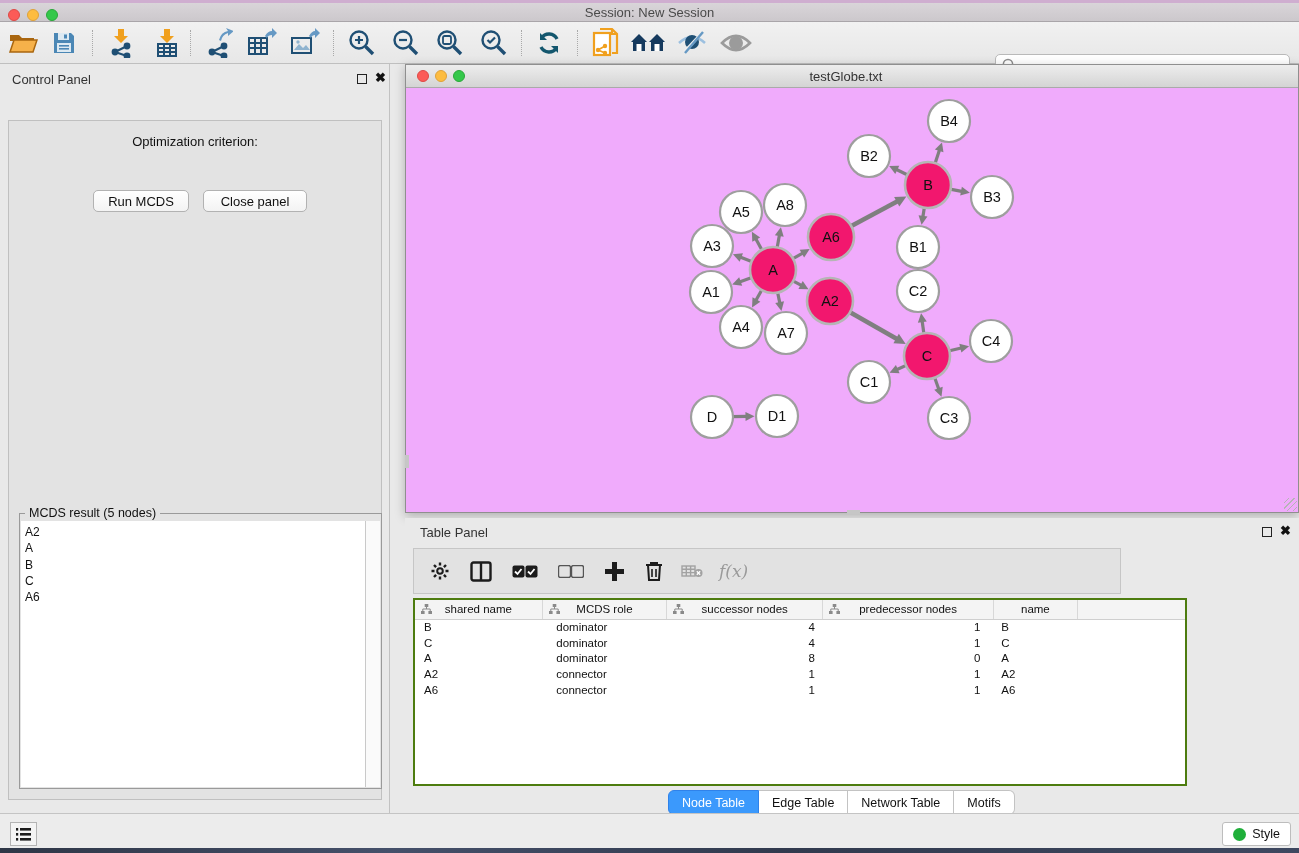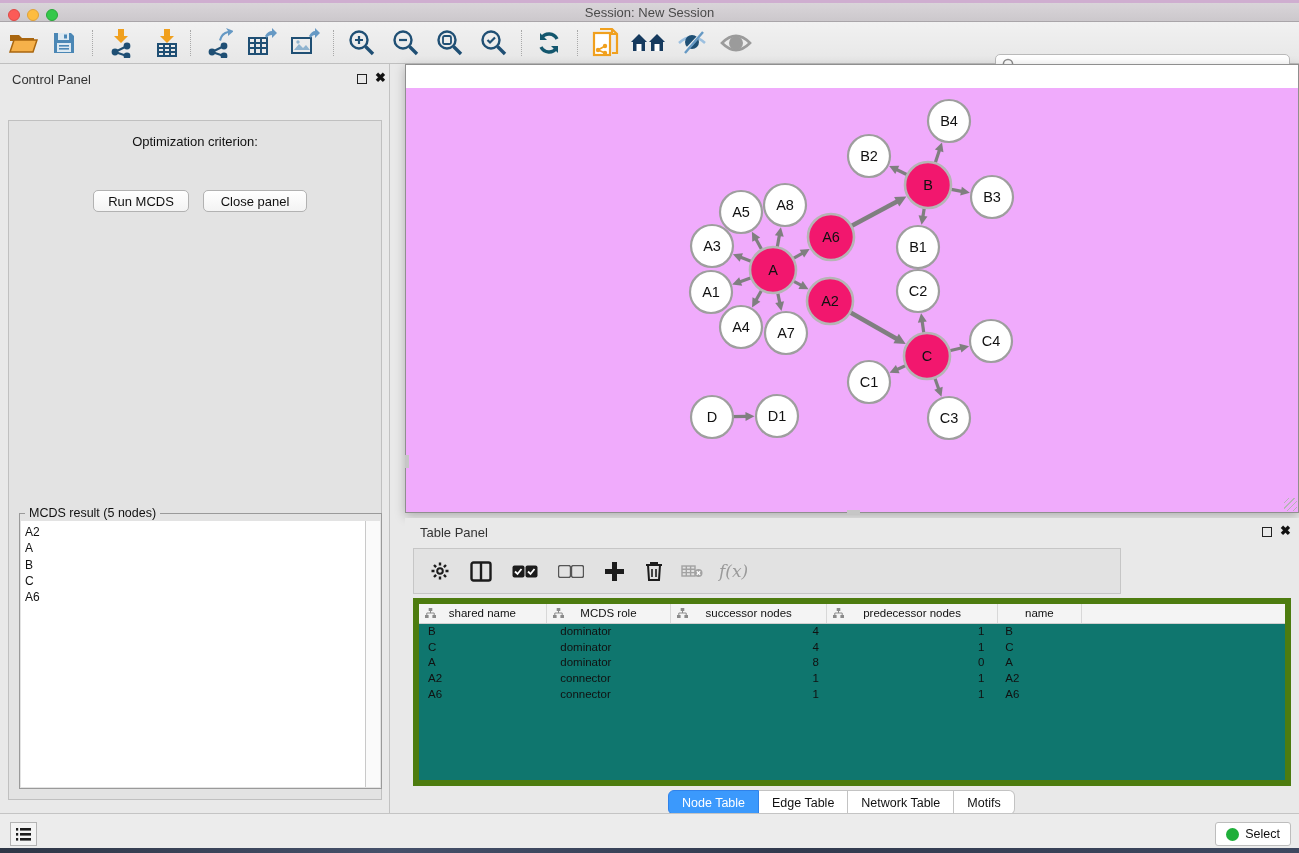--- a/index.html
+++ b/index.html
@@ -70,21 +70,21 @@
   .scroll-hint-v { position:absolute; left:-1px; top:367px; width:4px; height:13px; background:#c6c6c6; }
   .scroll-hint-h { position:absolute; left:441px; bottom:-2px; width:13px; height:4px; background:#c6c6c6; }
 
   
   .table-panel { position:absolute; left:405px; top:518px; width:894px; height:295px; background:#e9e9e9; }
   .tp-toolbar { position:absolute; left:8px; top:30px; width:708px; height:46px; background:#e2e2e2; border:1px solid #c6c6c6;
     display:flex; align-items:center; }
   .tp-ico { display:flex; align-items:center; justify-content:center; cursor:default; }
   .fx-label { font-family:"DejaVu Serif", serif; font-style:italic; font-size:17px; color:#9a9a9a; }
 
-  .data-table { position:absolute; left:8px; top:80px; width:878px; height:188px; background:#0f766e; border:6px solid #4d7c0f; overflow:hidden; }
+  .data-table { position:absolute; left:8px; top:80px; width:774px; height:188px; background:#ffffff; border:2px solid #4d7c0f; overflow:hidden; }
   table.grid { border-collapse:collapse; table-layout:fixed; width:878px; }
   table.grid th { height:19px; background:#f4f4f4; border-bottom:1px solid #cfcfcf; border-right:1px solid #d8d8d8;
     font-size:11.5px; font-weight:normal; color:#111; position:relative; text-align:center; }
   table.grid th.no-border { border-right:none; }
   table.grid th .tree-ico { position:absolute; left:6px; top:4px; }
   table.grid td { height:15.7px; font-size:11.5px; color:#111; white-space:nowrap; overflow:hidden; }
   td.al { text-align:left; } td.ar { text-align:right; }
 
   .tp-tabs { position:absolute; left:263px; top:272px; height:22px; display:flex; }
   .tp-tab { height:25px; padding:0 13px; display:flex; align-items:center; font-size:12.5px; color:#111;
@@ -285,20 +285,26 @@
             <div class="result-item">B</div>
             <div class="result-item">C</div>
             <div class="result-item">A6</div>
           </div>
         <div class="result-scroll"></div>
       </div>
     </div>
   </div>
 
   <div class="net-window">
+    <div class="net-titlebar">
+      <span class="tl red" style="left:11px; top:5px;"></span>
+      <span class="tl yellow" style="left:29px; top:5px;"></span>
+      <span class="tl green" style="left:47px; top:5px;"></span>
+      <span class="title" style="text-align:center;">testGlobe.txt</span>
+    </div>
     <div class="net-canvas">
       <svg id="graph-svg" width="892" height="424" viewBox="0 0 892 424">
           <line x1="347.4581150143549" y1="174.31138951384457" x2="333.45169557507285" y2="168.80066711150405" stroke="#7f7f7f" stroke-width="3.2"></line>
           <polygon points="326.93773391319115,166.23779694945225 336.96038686835806,165.3453689465949 333.6652680885772,173.72046251187137" fill="#7f7f7f"></polygon>
           <line x1="356.855375798862" y1="163.61286863543734" x2="349.25078161588436" y2="149.82954167879043" stroke="#7f7f7f" stroke-width="3.2"></line>
           <polygon points="345.86924021550504,143.70049789060286 354.1570358798276,149.40684900374302 346.2768367235865,153.75454508994503" fill="#7f7f7f"></polygon>
           <line x1="370.8124970685782" y1="161.34897421186824" x2="373.6443493560449" y2="146.00977432142318" stroke="#7f7f7f" stroke-width="3.2"></line>
           <polygon points="374.91518171223765,139.12609905871258 377.70647420887525,148.7935023397501 368.8560345853902,147.15957502464516" fill="#7f7f7f"></polygon>
           <line x1="385.25244047250493" y1="171.61499076564377" x2="397.6213392912426" y2="164.57751385153438" stroke="#7f7f7f" stroke-width="3.2"></line>
           <polygon points="403.7054861154109,161.11584410674897 398.1083707488423,169.4777995941527 393.6576525055467,161.6553251059363" fill="#7f7f7f"></polygon>
@@ -592,17 +598,17 @@
             <rect x="4" y="0" width="11" height="2.6"></rect>
             <rect x="0" y="5" width="2.2" height="2.6"></rect>
             <rect x="4" y="5" width="11" height="2.6"></rect>
             <rect x="0" y="10" width="2.2" height="2.6"></rect>
             <rect x="4" y="10" width="11" height="2.6"></rect>
           </g>
         </svg>
     </div>
     <div class="memory-btn">
       <span class="memory-dot"></span>
-      <span>Select</span>
+      <span>Style</span>
     </div>
   </div>
   <div class="desktop-bottom"></div>
 </div>
 
 </body></html>

